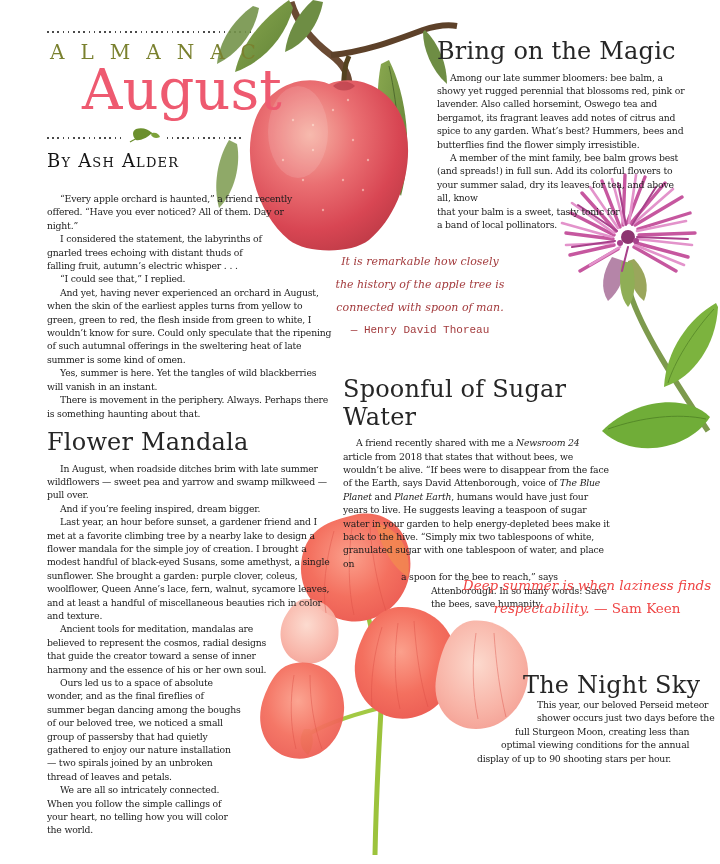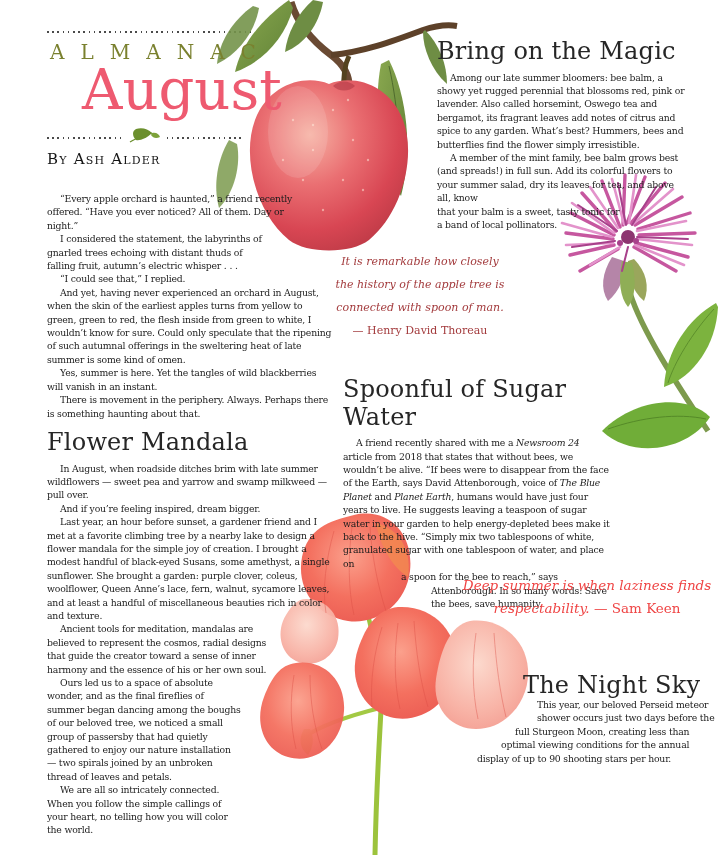--- a/index.html
+++ b/index.html
@@ -12,21 +12,21 @@
   
   .rule{position:absolute;height:2px;z-index:1;
     background-image:repeating-linear-gradient(90deg,#4a4a4a 0 1.7px,transparent 1.7px 5.2px);}
   .rule-top{left:47px;top:31px;width:205px;}
   .rule-bottom{left:47px;top:137px;width:198px;}
   .kicker{position:absolute;left:50px;top:40px;font-size:20px;letter-spacing:16px;
     color:#7a812f;z-index:3;font-weight:400;}
   .month-title{position:absolute;left:82px;top:62px;font-size:56px;line-height:1;
     color:#ee5a70;z-index:3;font-weight:400;}
   .ornament{position:absolute;left:124px;top:126px;z-index:3;background:#fff;padding:0 4px;}
-  .byline{position:absolute;left:47px;top:150px;font-size:15px;letter-spacing:1.2px;
+  .byline{position:absolute;left:47px;top:150px;font-size:18px;letter-spacing:1.2px;
     font-variant:small-caps;z-index:3;color:#141414;}
   
   .col{position:absolute;z-index:3;font-size:9.3px;line-height:13.4px;letter-spacing:-0.2px;
     text-align:left;color:#1c1c1c;}
   .col p{margin:0;text-indent:13px;}
   .col p.noindent{text-indent:0;}
   h2.sect{font-size:24px;font-weight:400;color:#262626;margin:0;letter-spacing:0.2px;
     line-height:1.15;}
   .col h2.sect{margin:9px 0 5px 0;}
   .col-left{left:47px;top:192px;width:286px;}
@@ -44,21 +44,21 @@
   .fl-balm{float:right;width:66px;height:30px;}
   .fl-spoon{float:left;width:88px;height:28px;
     shape-outside:polygon(0 0,58px 0,58px 14px,88px 14px,88px 28px,0 28px);}
   .fl-night{float:left;width:74px;height:56px;
     shape-outside:polygon(0 0,74px 0,74px 14px,52px 14px,52px 28px,38px 28px,38px 42px,14px 42px,14px 56px,0 56px);}
   
   .quote{position:absolute;z-index:3;text-align:center;}
   .quote .ln{white-space:nowrap;}
   .quote-thoreau{left:318px;top:250px;width:204px;font-size:11px;line-height:23px;color:#a33b3d;}
   .quote-thoreau .ln{font-style:italic;}
-  .quote-thoreau .attr{font-style:normal;white-space:nowrap;}
+  .quote-thoreau .attr{font-style:normal;white-space:nowrap;font-family:Liberation Mono, monospace;}
   .quote-keen{left:458px;top:574px;width:258px;font-size:13.5px;line-height:23px;color:#ef4444;}
   .quote-keen .it{font-style:italic;}
   .quote-keen .attr{font-style:normal;}
   .it{font-style:italic;}
   .oh{color:#76ad47;font-weight:700;letter-spacing:1px;}
 </style>
 </head>
 <body>
 
 <div class="page">

